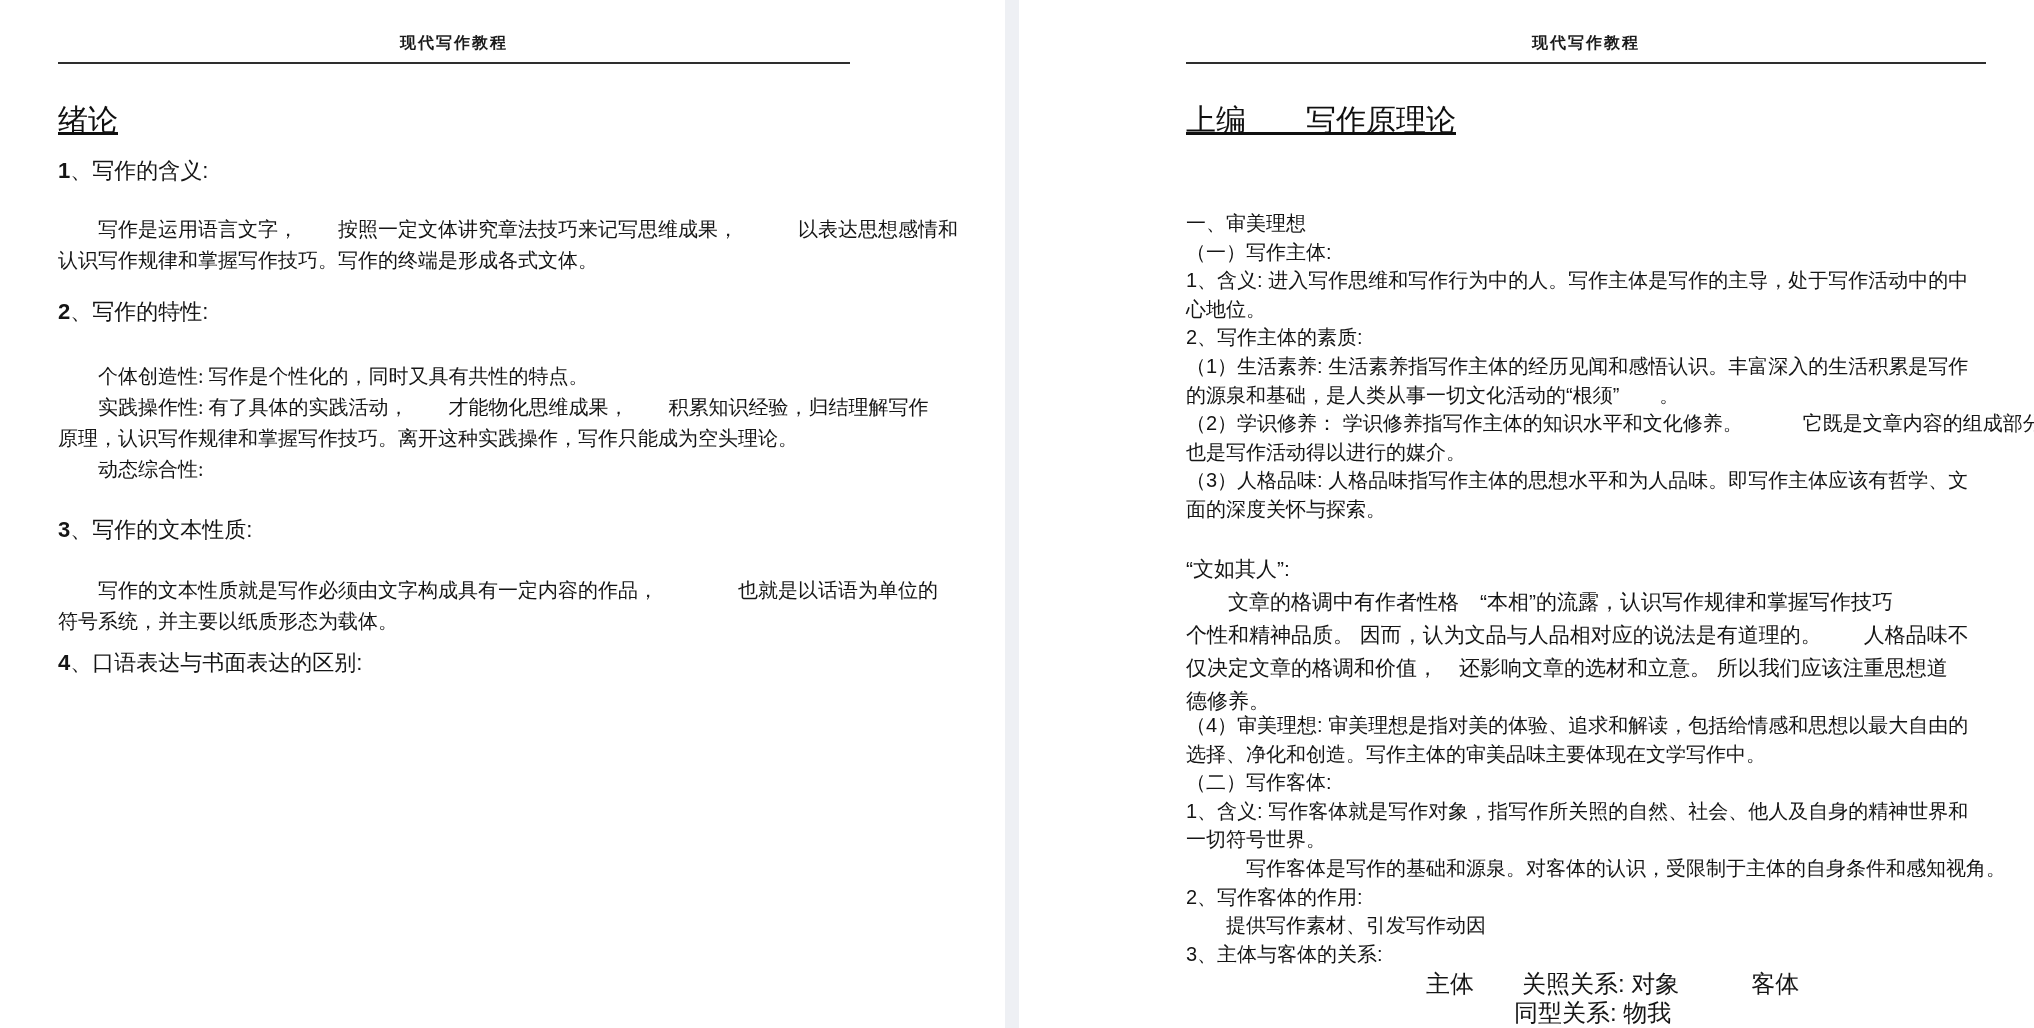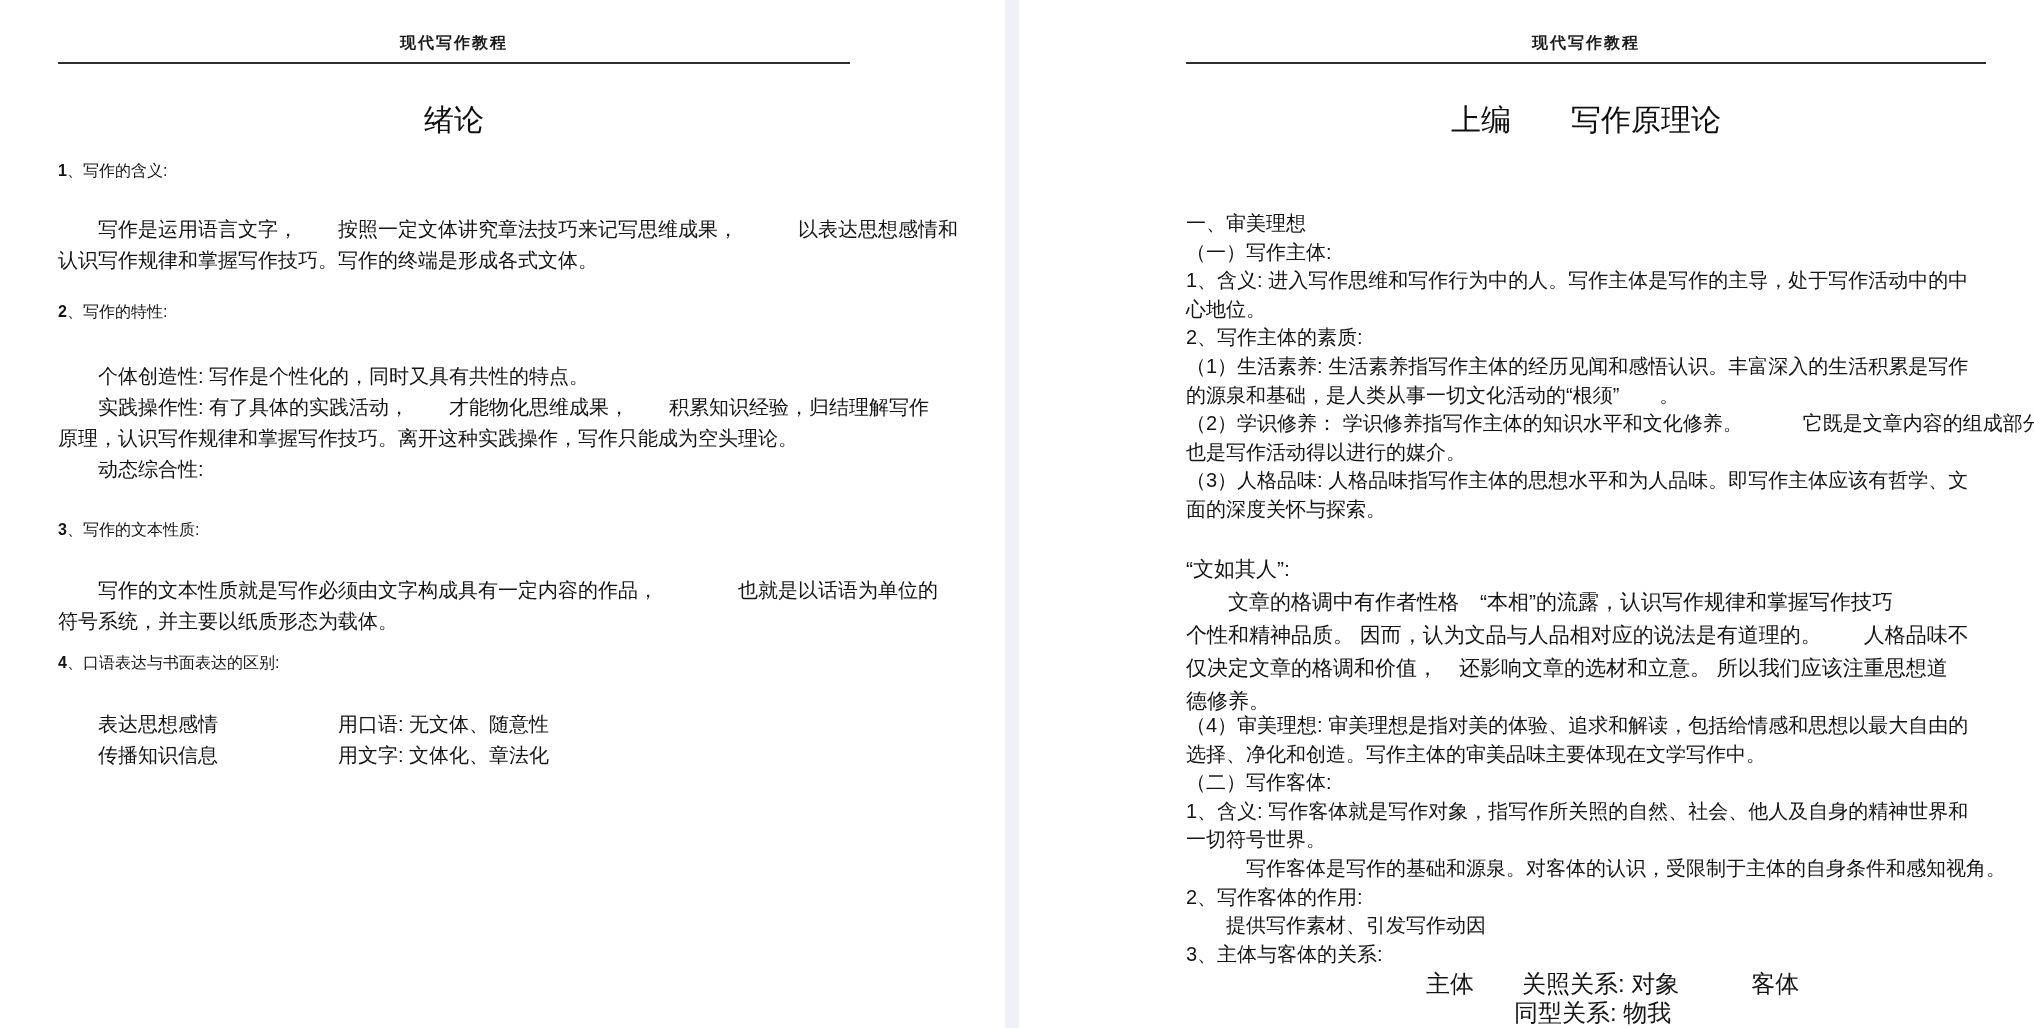--- a/index.html
+++ b/index.html
@@ -8,27 +8,27 @@
   .page{position:absolute;top:0;height:1028px;background:#ffffff;}
   .page-left{left:0;width:1005px;}
   .page-right{left:1019px;width:1015px;}
   .pg-header{position:absolute;top:33px;text-align:center;font-size:16px;font-weight:600;
              letter-spacing:2px;color:#1b1b1b;}
   .page-left .pg-header{left:58px;width:792px;}
   .page-right .pg-header{left:167px;width:800px;}
   .pg-rule{position:absolute;top:62px;border-top:2px solid #2e2e2e;height:0;}
   .page-left .pg-rule{left:58px;width:792px;}
   .page-right .pg-rule{left:167px;width:800px;}
-  .pg-title{position:absolute;top:101px;text-align:center;font-size:30px;line-height:38px;
-            color:#101010;white-space:pre;}
+  .pg-title{position:absolute;top:101px;text-align:left;font-size:30px;line-height:38px;
+            color:#101010;white-space:pre;text-decoration:underline;}
   .page-left .pg-title{left:58px;width:792px;}
   .page-right .pg-title{left:167px;width:800px;}
-  .sec-h{position:absolute;left:58px;width:800px;font-size:16px;line-height:26px;white-space:pre;}
+  .sec-h{position:absolute;left:58px;width:800px;font-size:22px;line-height:26px;white-space:pre;}
   .sec-h .num{font-weight:700;}
-  .sec-lines{position:absolute;left:58px;width:800px;font-size:20px;line-height:31px;}
+  .sec-lines{position:absolute;left:58px;width:800px;font-size:20px;line-height:31px;font-family:Liberation Serif, serif;}
   .sec-lines .ln,.blk .ln{white-space:pre;}
   .blk{position:absolute;left:167px;width:815px;font-size:20px;line-height:28.6px;}
   .blk.quote{font-size:21px;line-height:33px;}
   .rel-row{position:absolute;font-size:24px;line-height:28px;white-space:pre;}
 </style>
 </head>
 <body>
 
 <div class="canvas">
 
@@ -51,24 +51,20 @@
         <div class="ln">　　动态综合性:</div>
       </div>
 
     <div class="sec-h" style="top:517px"><span class="num">3</span><span>、写作的文本性质:</span></div>
     <div class="sec-lines" style="top:575px">
         <div class="ln">　　写作的文本性质就是写作必须由文字构成具有一定内容的作品，　　　　也就是以话语为单位的</div>
         <div class="ln">符号系统，并主要以纸质形态为载体。</div>
       </div>
 
     <div class="sec-h" style="top:650px"><span class="num">4</span><span>、口语表达与书面表达的区别:</span></div>
-    <div class="sec-lines" style="top:709px">
-        <div class="ln">　　表达思想感情　　　　　　用口语: 无文体、随意性</div>
-        <div class="ln">　　传播知识信息　　　　　　用文字: 文体化、章法化</div>
-      </div>
   </div>
 
   <div class="page page-right">
     <div class="pg-header">现代写作教程</div>
     <div class="pg-rule"></div>
     <div class="pg-title">上编　　写作原理论</div>
 
     <div class="blk" style="top:209px">
         <div class="ln">一、审美理想</div>
         <div class="ln">（一）写作主体:</div>

